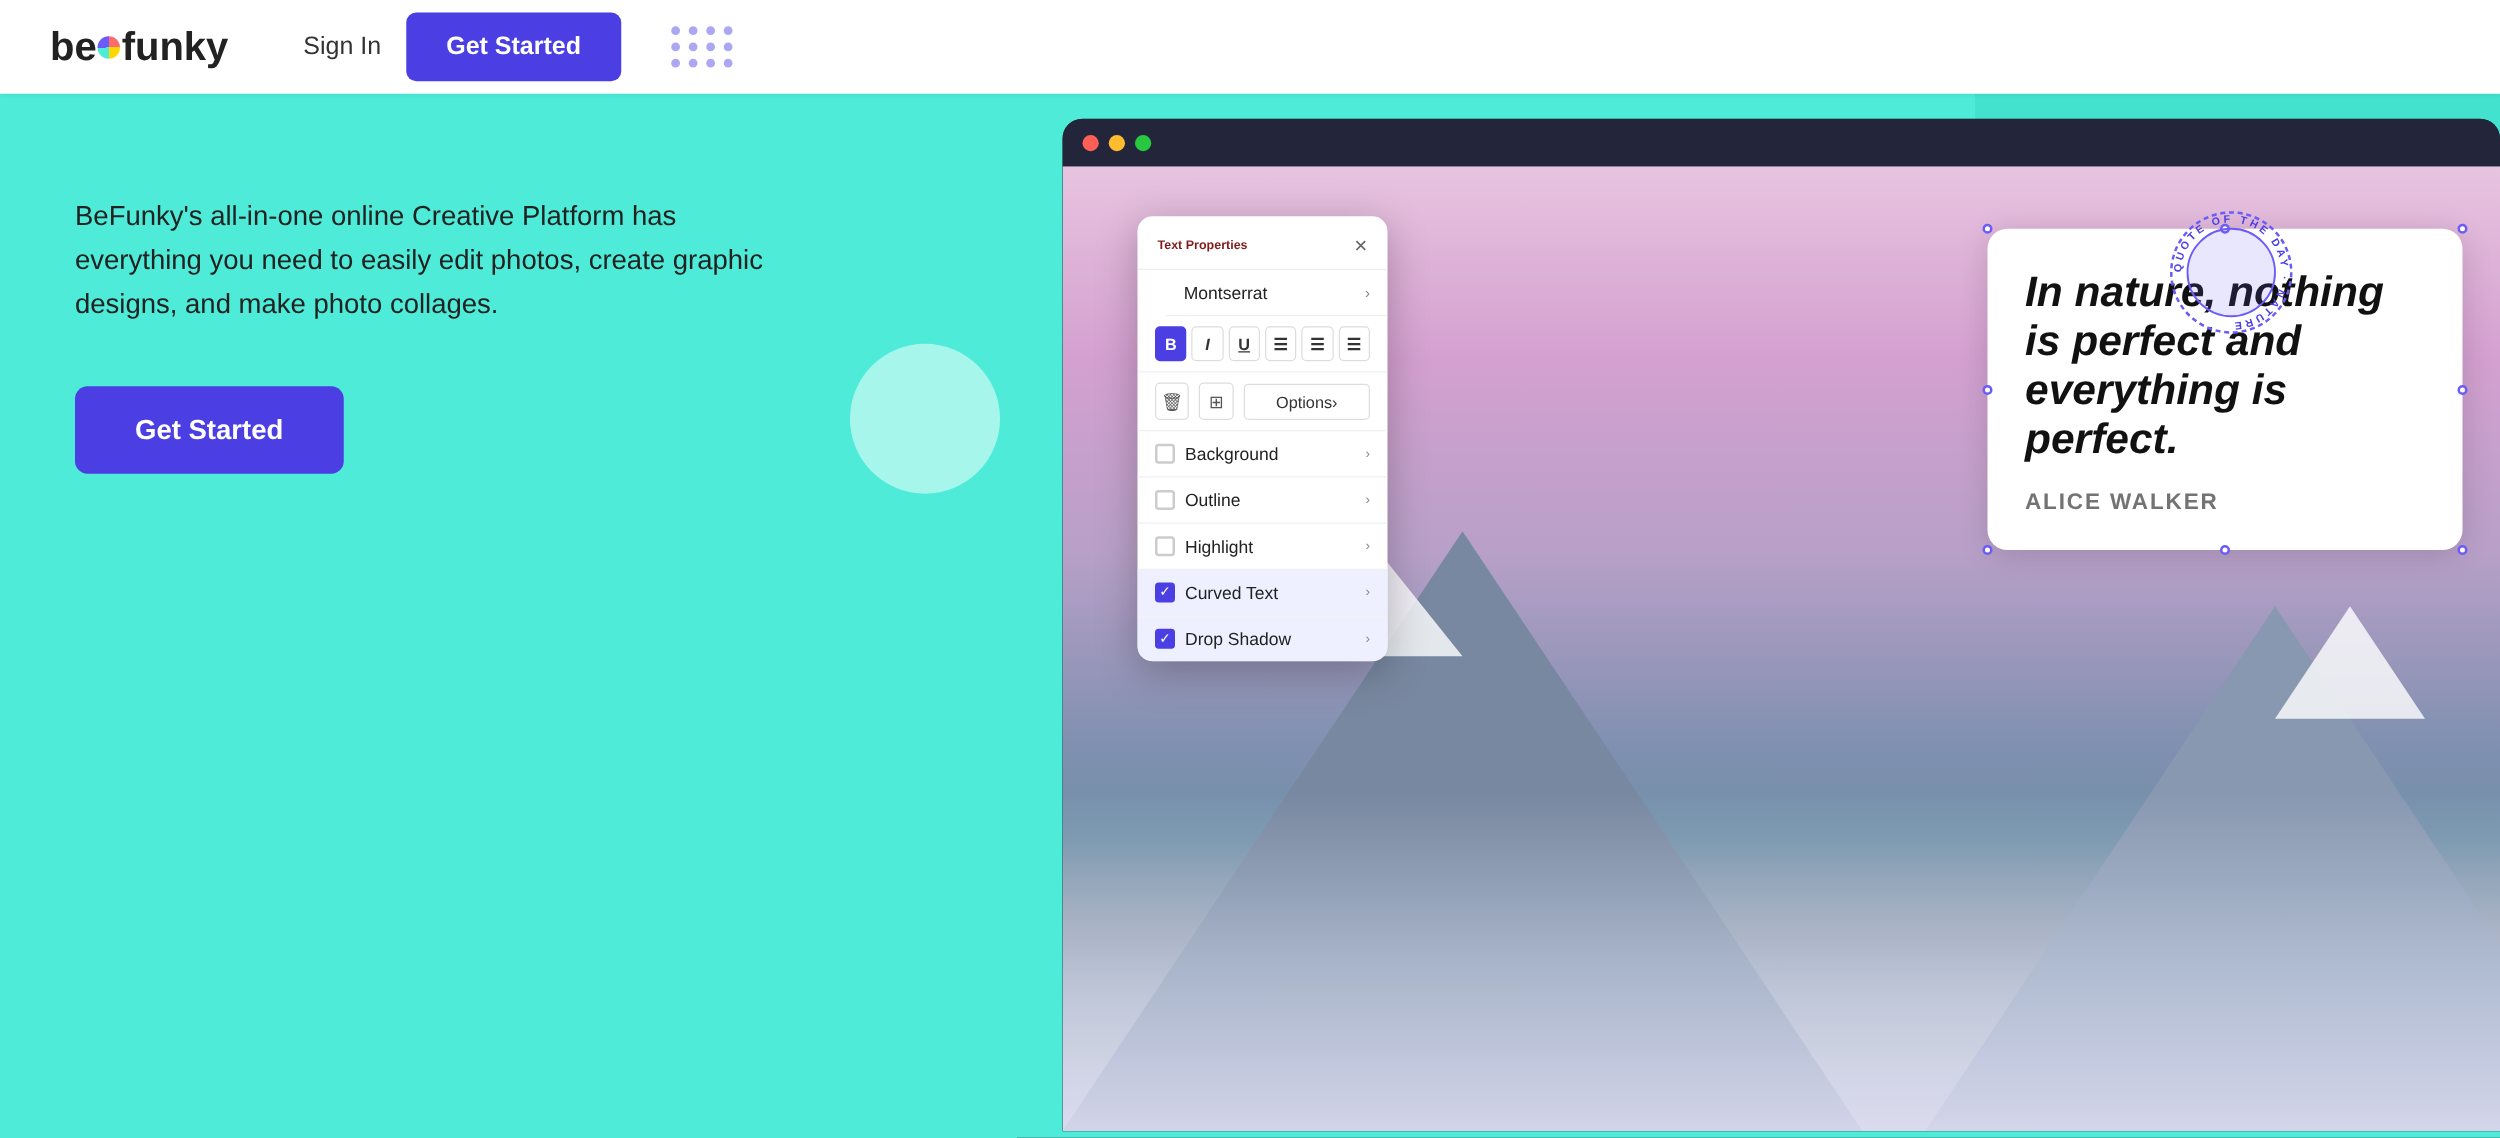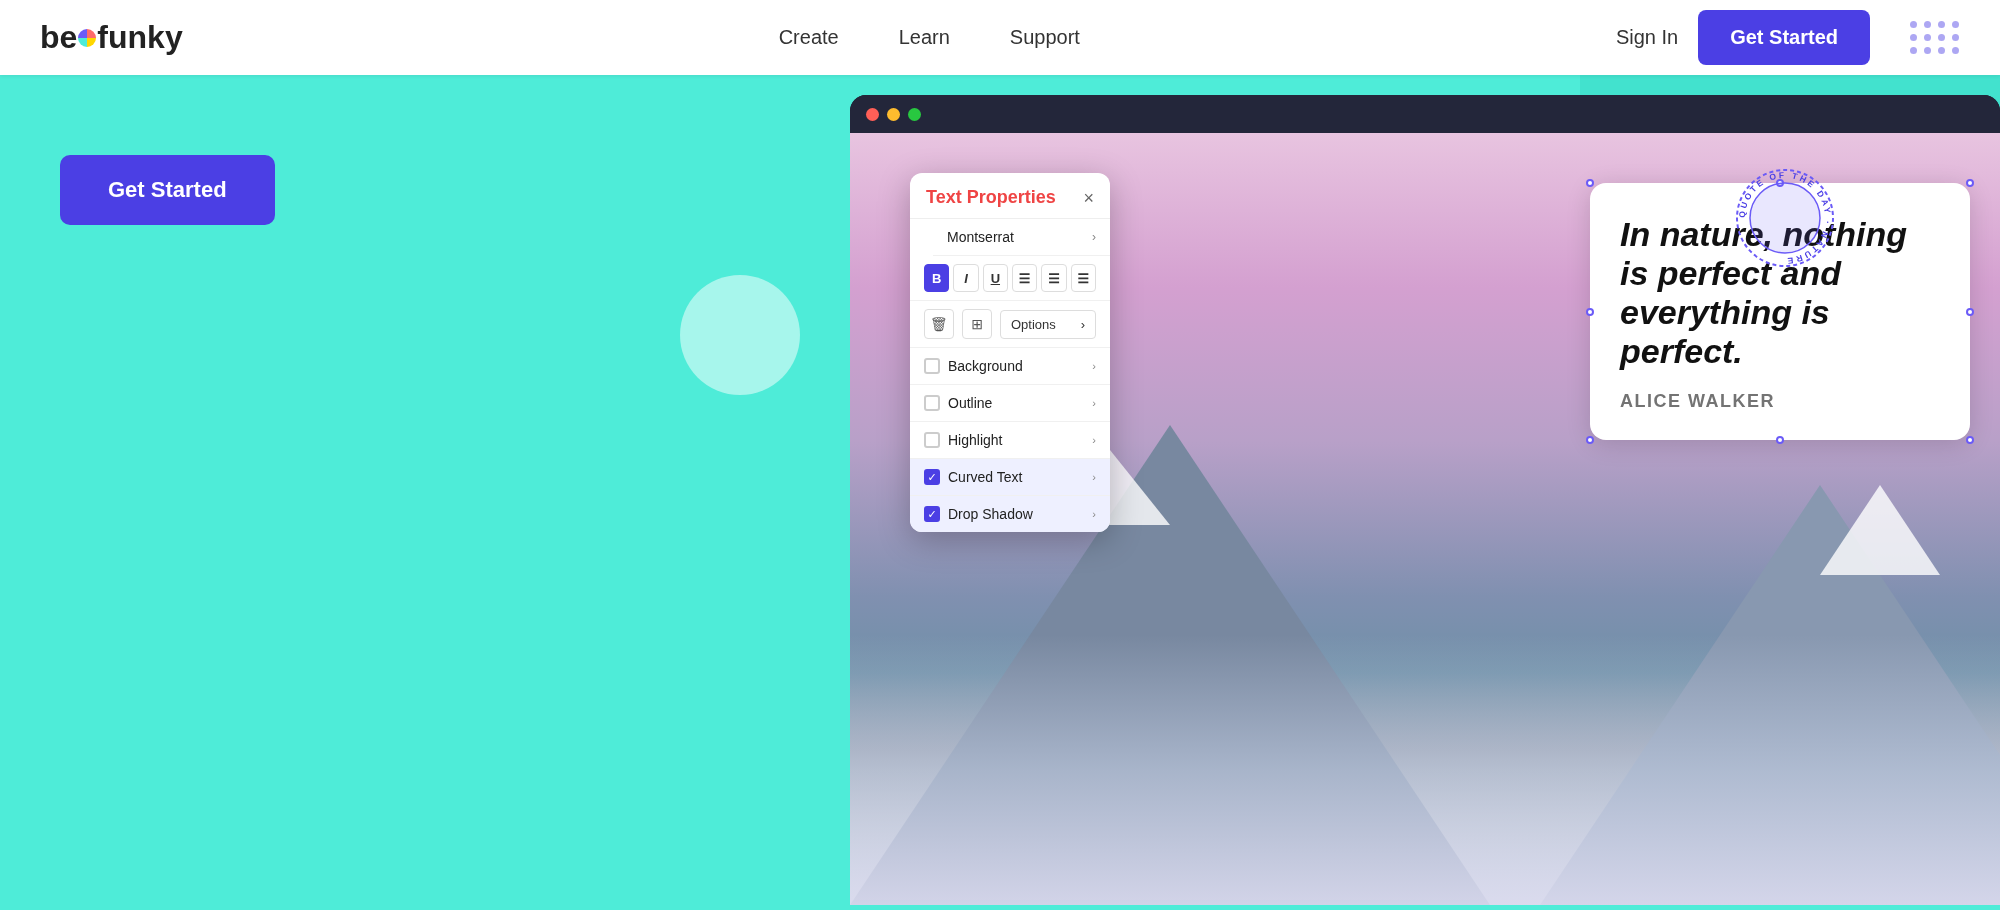--- a/index.html
+++ b/index.html
@@ -287,23 +287,23 @@
       z-index: 10;
     }
     .panel-header {
       display: flex;
       align-items: center;
       justify-content: space-between;
       padding: 14px 16px 10px;
       border-bottom: 1px solid #eee;
     }
     .panel-title {
-      font-size: 18px;
+      font-size: 10px;
       font-weight: 600;
-      color: #ef4444;
+      color: #7f1d1d;
     }
     .panel-close {
       font-size: 18px;
       color: #666;
       cursor: pointer;
       line-height: 1;
     }
     .panel-font-row {
       display: flex;
       align-items: center;
@@ -392,21 +392,21 @@
       font-size: 14px;
       cursor: pointer;
       background: white;
       color: #555;
     }
     .options-btn {
       flex: 1;
       display: flex;
       align-items: center;
       justify-content: space-between;
-      padding: 6px 10px;
+      padding: 6px 25px;
       border: 1px solid #ddd;
       border-radius: 4px;
       font-size: 13px;
       color: #333;
       cursor: pointer;
       background: white;
     }
     .panel-checkbox-row {
       display: flex;
       align-items: center;
@@ -507,25 +507,20 @@
   </style>
 </head>
 <body>
 
 <nav>
   <div class="nav-logo">
     <span style="font-size:32px; font-weight:900; color:#222;">be</span>
     <span class="logo-dot"></span>
     <span style="font-size:32px; font-weight:900; color:#222;">funky</span>
   </div>
-  <div class="nav-links">
-    <a class="nav-link">Create</a>
-    <a class="nav-link">Learn</a>
-    <a class="nav-link">Support</a>
-  </div>
   <div class="nav-right">
     <span class="sign-in">Sign In</span>
     <button class="get-started-nav">Get Started</button>
     <div class="nav-dots-decoration">
       <div class="nav-dot"></div>
         <div class="nav-dot"></div>
         <div class="nav-dot"></div>
         <div class="nav-dot"></div>
       <div class="nav-dot"></div>
         <div class="nav-dot"></div>
@@ -537,20 +532,21 @@
         <div class="nav-dot"></div>
     </div>
   </div>
 </nav>
 
 <div class="hero">
 
   <div class="blob-top-right"></div>
 
   <div class="hero-left">
+    <p class="hero-subtitle">BeFunky's all-in-one online Creative Platform has everything you need to easily edit photos, create graphic designs, and make photo collages.</p>
     <button class="get-started-hero">Get Started</button>
   </div>
 
   <div class="circle-deco circle-white-small"></div>
   <div class="circle-deco circle-teal-large"></div>
 
   <div class="dots-group dots-mid-right">
     <div class="dot-item"></div>
       <div class="dot-item"></div>
       <div class="dot-item"></div>

